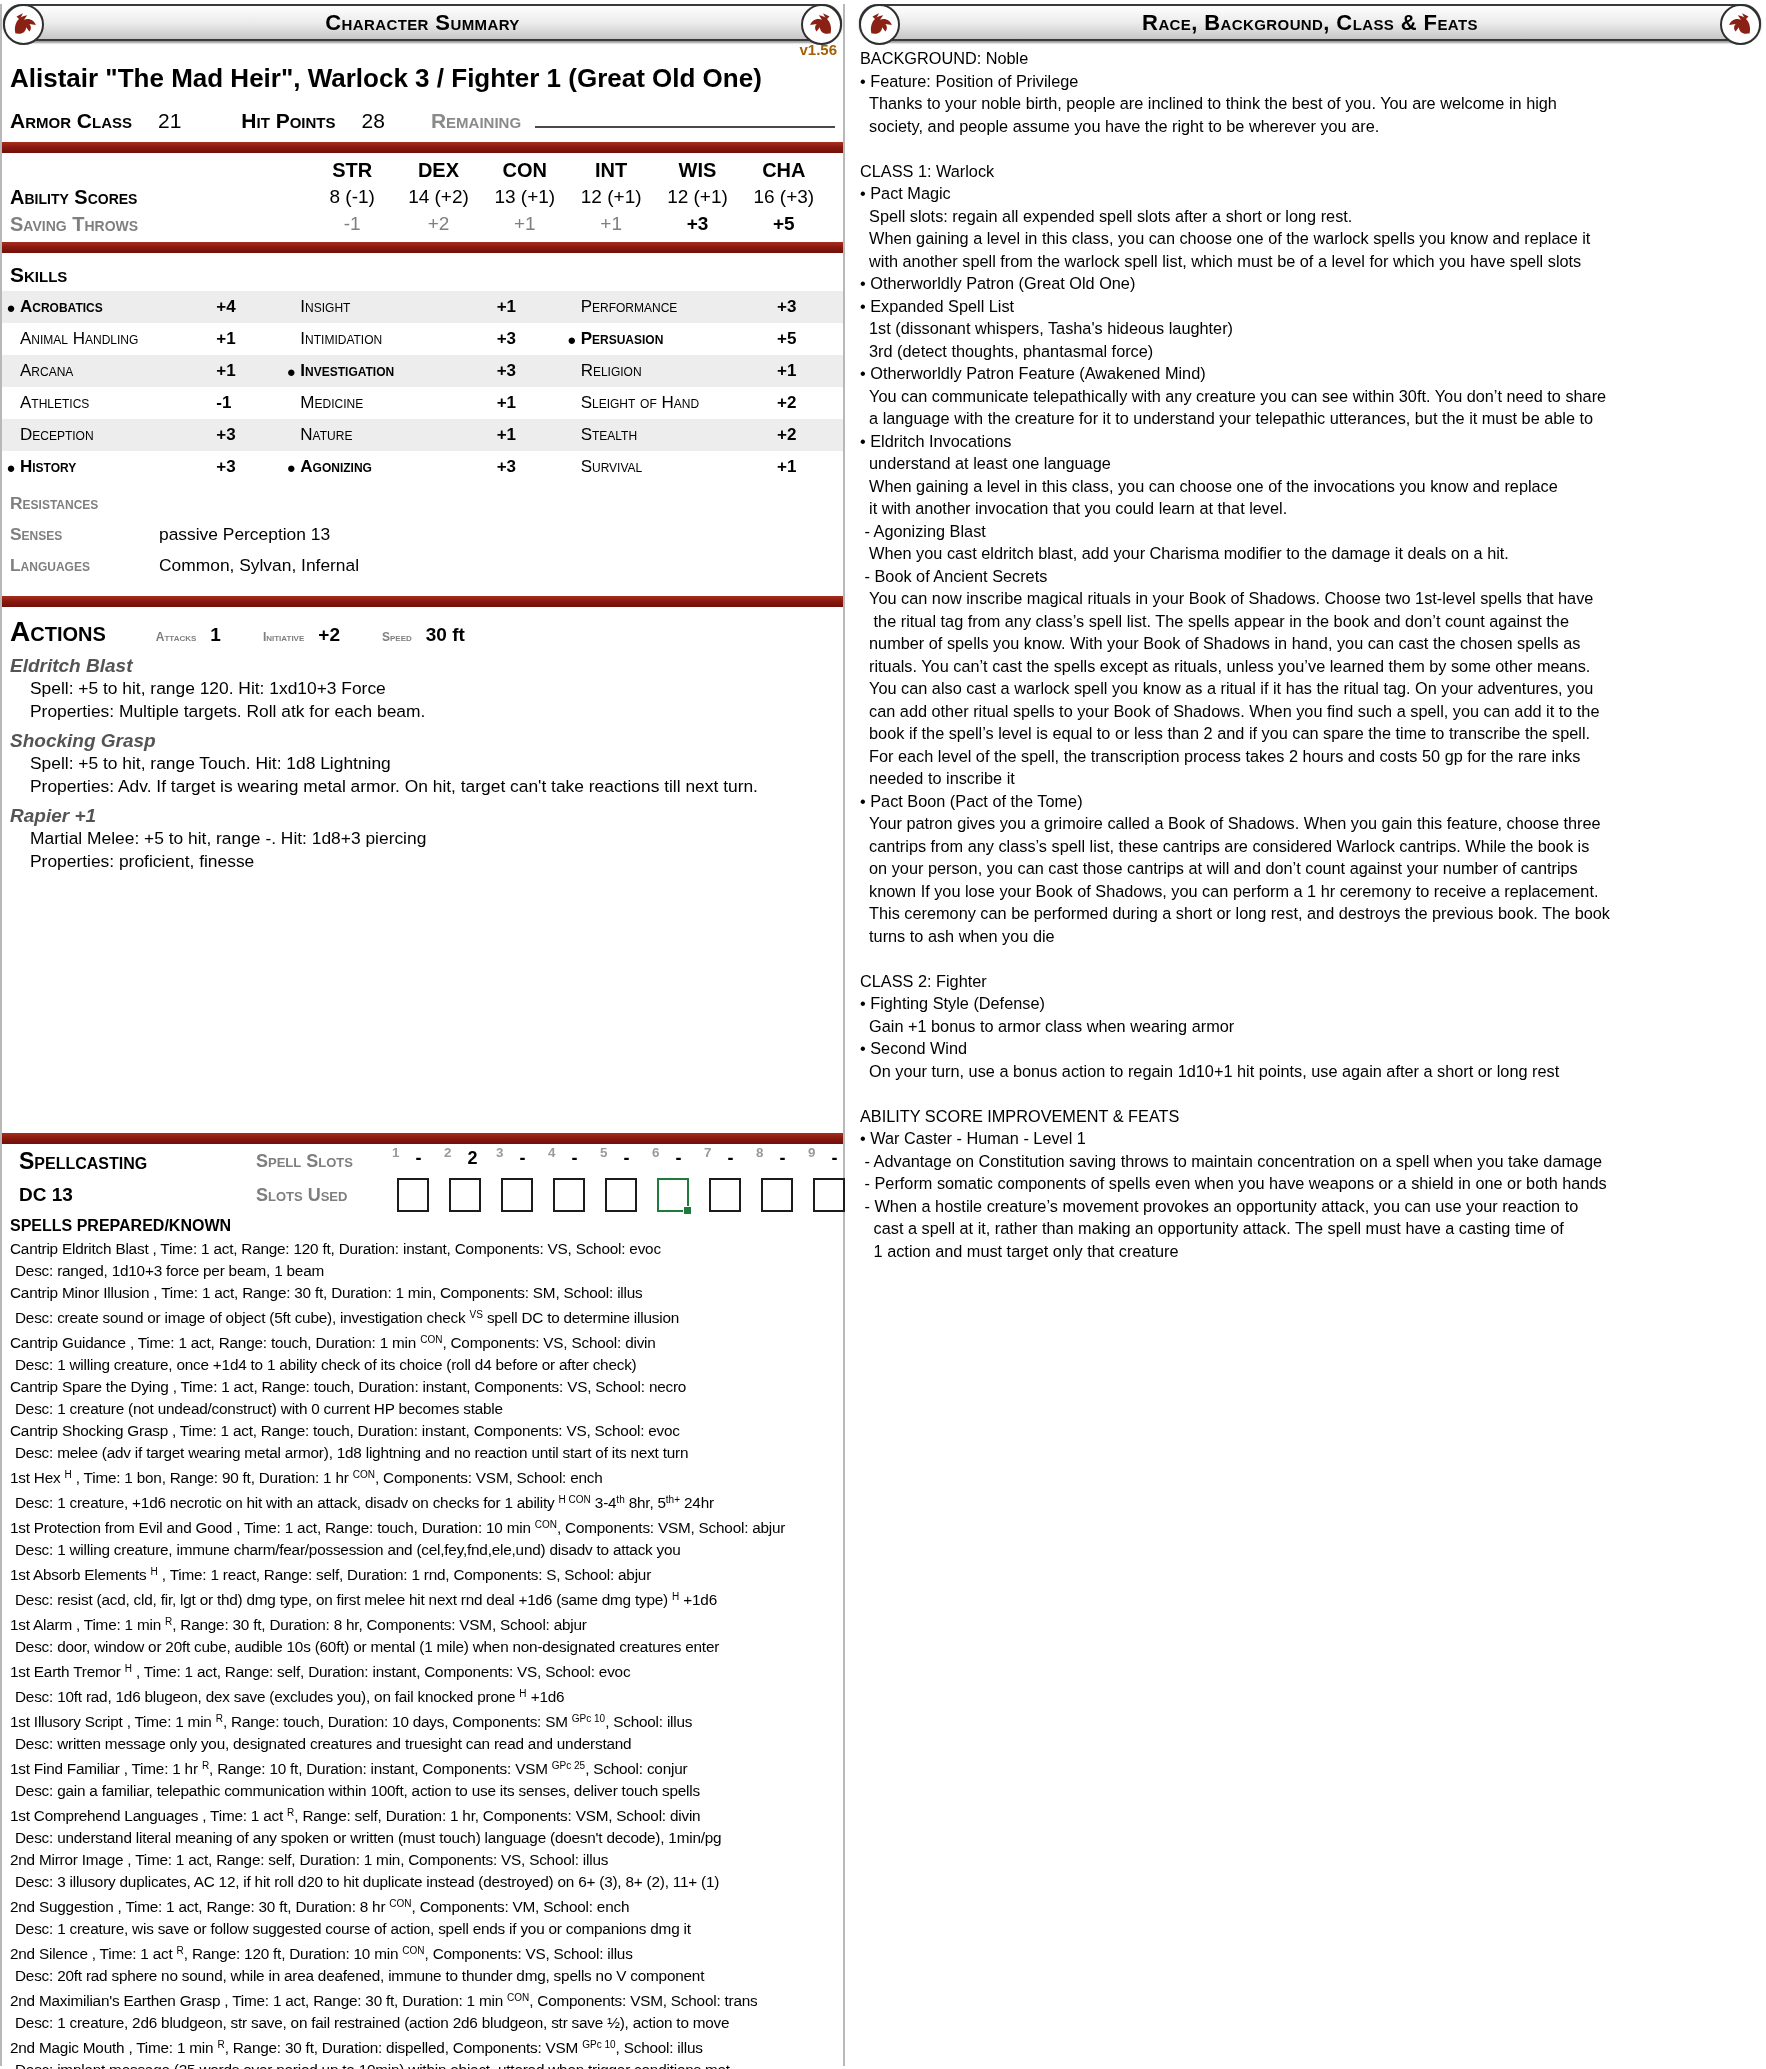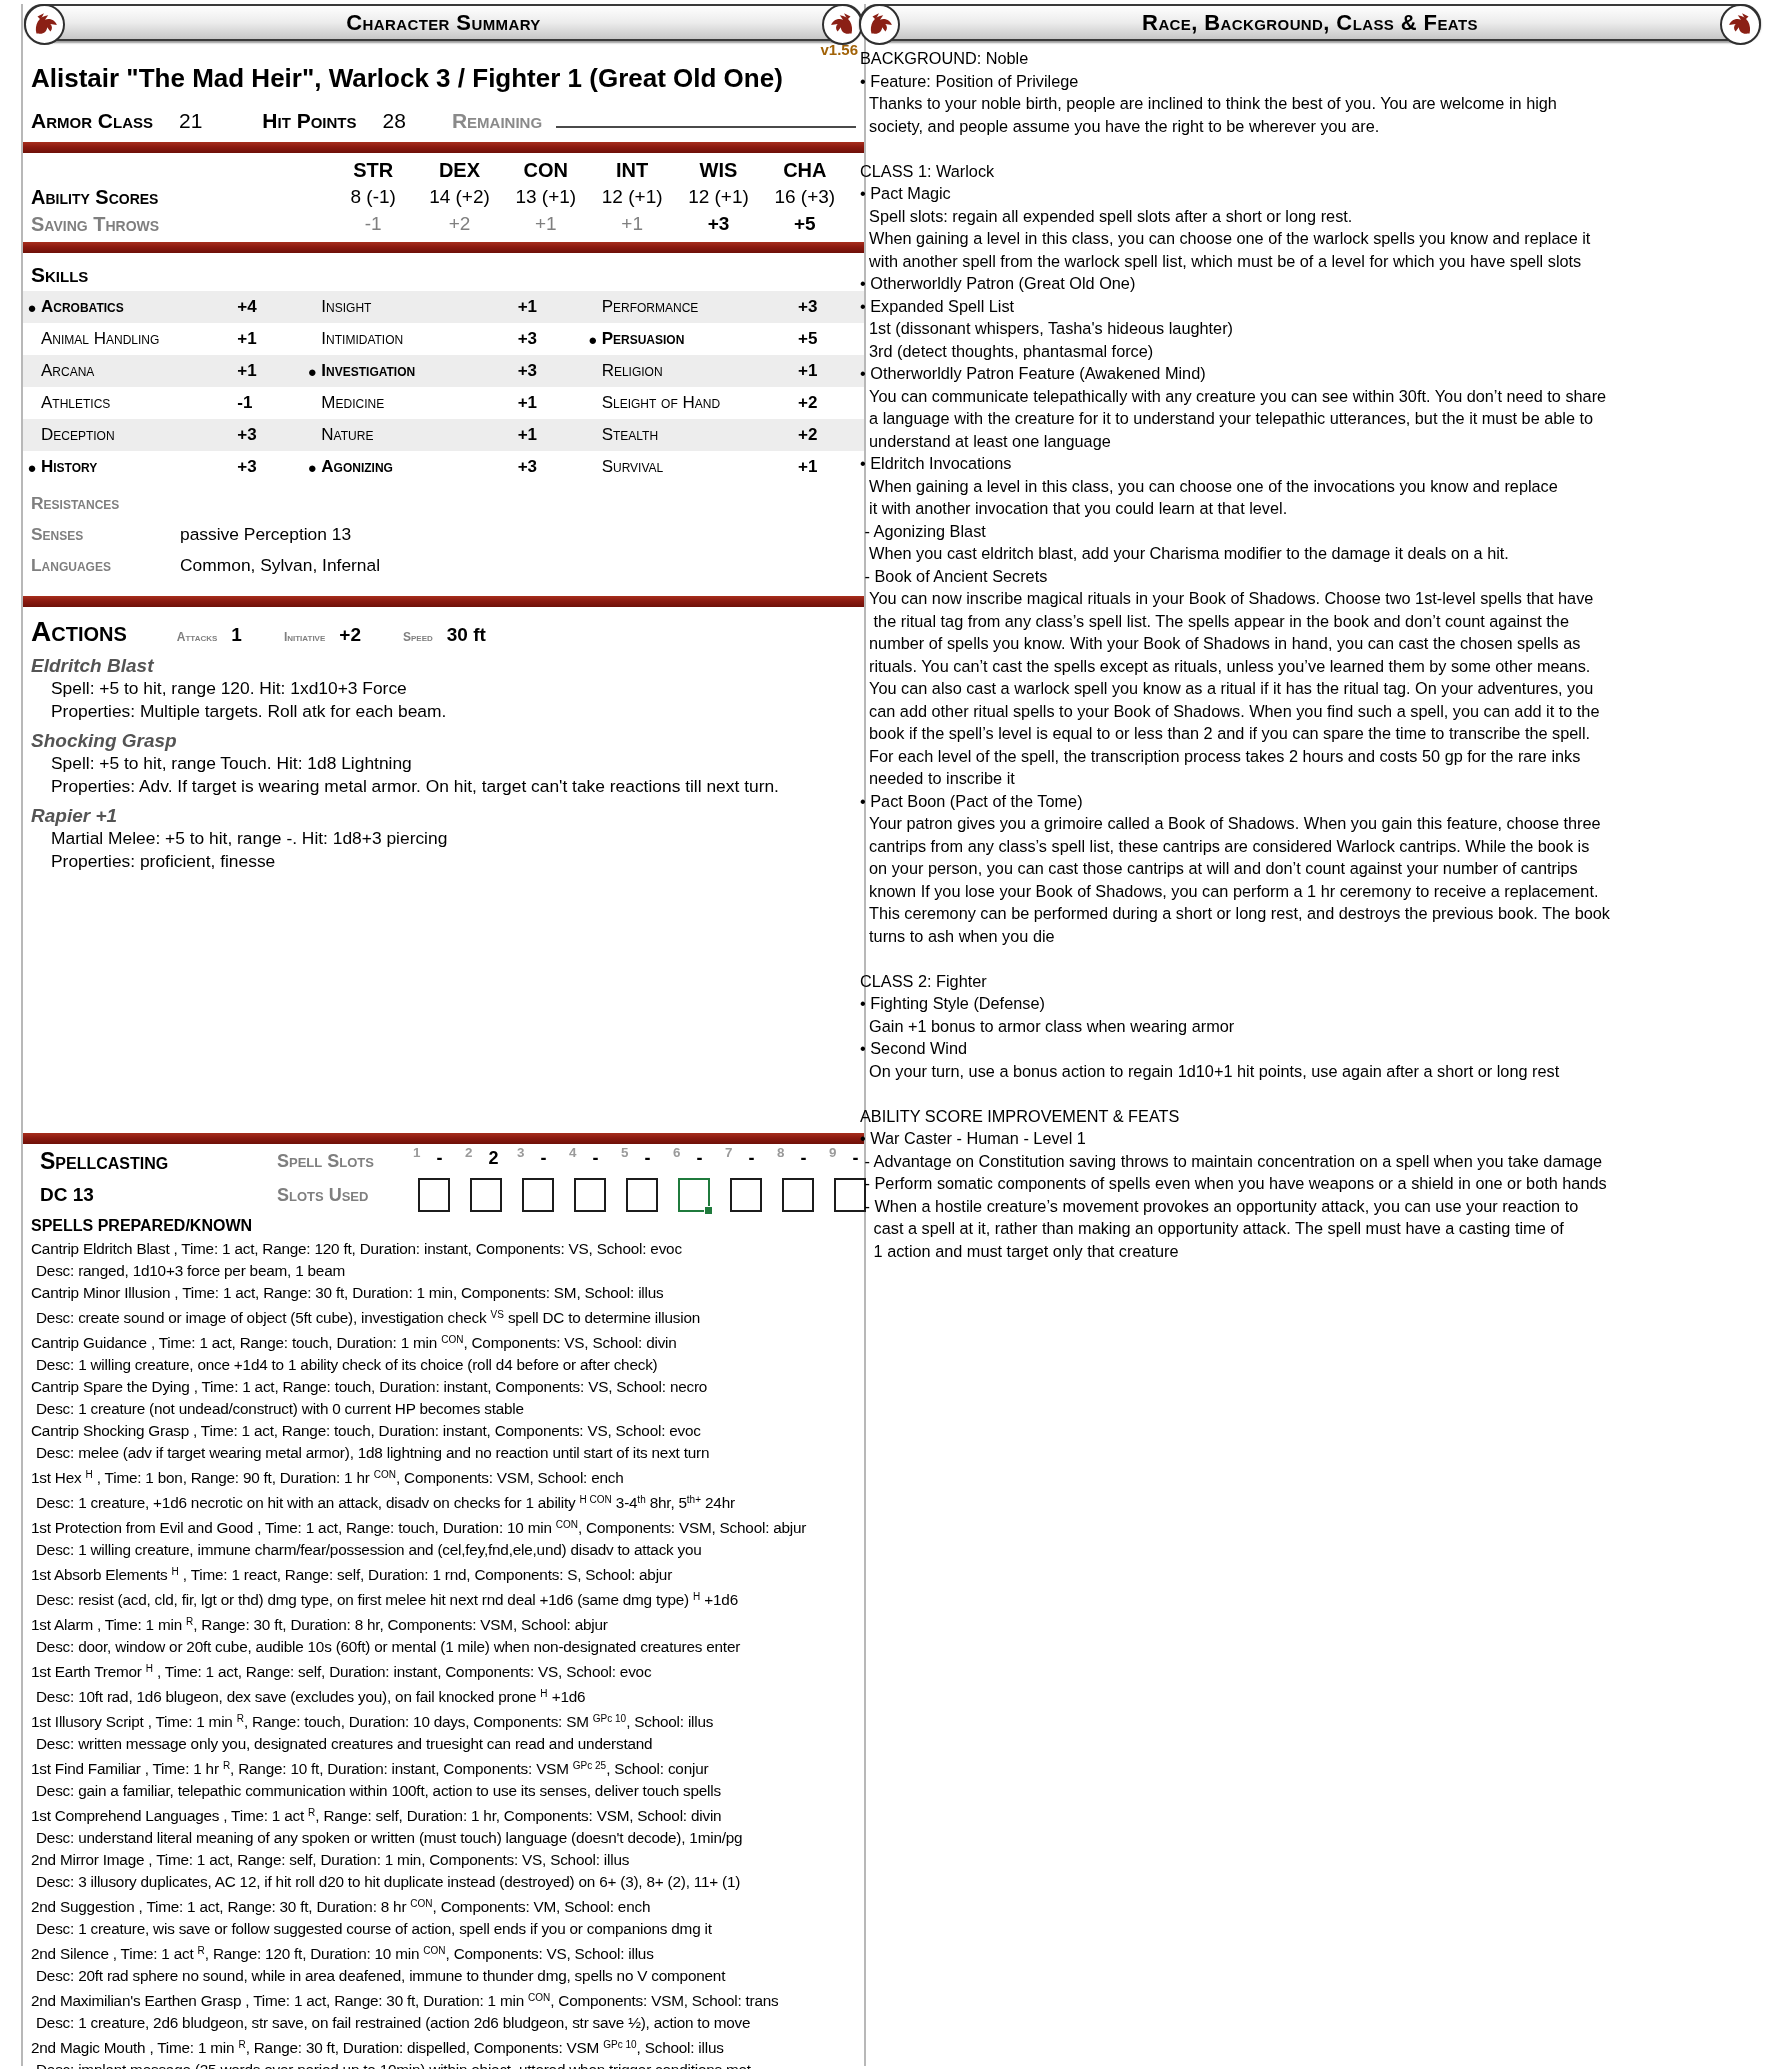--- a/index.html
+++ b/index.html
@@ -1,20 +1,20 @@
 <!DOCTYPE html>
 <html><head>
 <meta charset="utf-8">
 <style>
   * { box-sizing: border-box; margin: 0; padding: 0; }
   html,body { width:1766px; height:2070px; background:#fff; overflow:hidden;
     font-family:"Liberation Sans", sans-serif; color:#000; }
   .sc { font-variant: small-caps; }
   .g  { color:#7f7f7f; }
-  .col-left { position:absolute; left:21px; top:4px; width:845px; height:2062px;
+  .col-left { position:absolute; left:0; top:4px; width:845px; height:2062px;
     border-left:2px solid #b8b8b8; border-right:2px solid #b8b8b8; padding:0 0 0 0; }
   .col-right { position:absolute; left:858px; top:4px; width:904px; }
   
   .hdrbar { position:relative; height:37px; margin:0 1px;
     background:linear-gradient(180deg,#fefefe 0%,#ececec 50%,#c7c7c7 100%);
     border:2px solid #3a3a3a; border-radius:19px; display:flex; align-items:center;
     justify-content:center; box-shadow:0 2px 2px rgba(0,0,0,.4); }
   .hdr-title { font-weight:bold; font-size:22px; letter-spacing:0.4px; }
   .dragon { position:absolute; top:-2px; width:41px; height:41px; border-radius:50%;
     background:#fff; border:2px solid #2f2f2f; display:flex; align-items:center;
@@ -434,22 +434,22 @@
       <div class="rline">  Spell slots: regain all expended spell slots after a short or long rest.</div>
       <div class="rline">  When gaining a level in this class, you can choose one of the warlock spells you know and replace it</div>
       <div class="rline">  with another spell from the warlock spell list, which must be of a level for which you have spell slots</div>
       <div class="rline">• Otherworldly Patron (Great Old One)</div>
       <div class="rline">• Expanded Spell List</div>
       <div class="rline">  1st (dissonant whispers, Tasha's hideous laughter)</div>
       <div class="rline">  3rd (detect thoughts, phantasmal force)</div>
       <div class="rline">• Otherworldly Patron Feature (Awakened Mind)</div>
       <div class="rline">  You can communicate telepathically with any creature you can see within 30ft. You don’t need to share</div>
       <div class="rline">  a language with the creature for it to understand your telepathic utterances, but the it must be able to</div>
+      <div class="rline">• Eldritch Invocations</div>
       <div class="rline">  understand at least one language</div>
-      <div class="rline">• Eldritch Invocations</div>
       <div class="rline">  When gaining a level in this class, you can choose one of the invocations you know and replace</div>
       <div class="rline">  it with another invocation that you could learn at that level.</div>
       <div class="rline"> - Agonizing Blast</div>
       <div class="rline">  When you cast eldritch blast, add your Charisma modifier to the damage it deals on a hit.</div>
       <div class="rline"> - Book of Ancient Secrets</div>
       <div class="rline">  You can now inscribe magical rituals in your Book of Shadows. Choose two 1st-level spells that have</div>
       <div class="rline">   the ritual tag from any class’s spell list. The spells appear in the book and don’t count against the</div>
       <div class="rline">  number of spells you know. With your Book of Shadows in hand, you can cast the chosen spells as</div>
       <div class="rline">  rituals. You can’t cast the spells except as rituals, unless you’ve learned them by some other means.</div>
       <div class="rline">  You can also cast a warlock spell you know as a ritual if it has the ritual tag. On your adventures, you</div>

